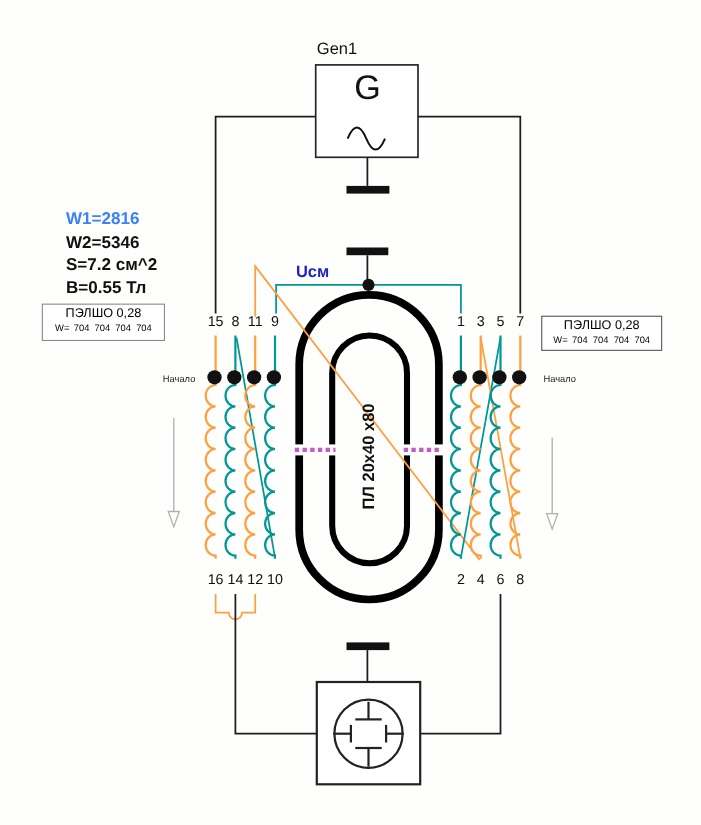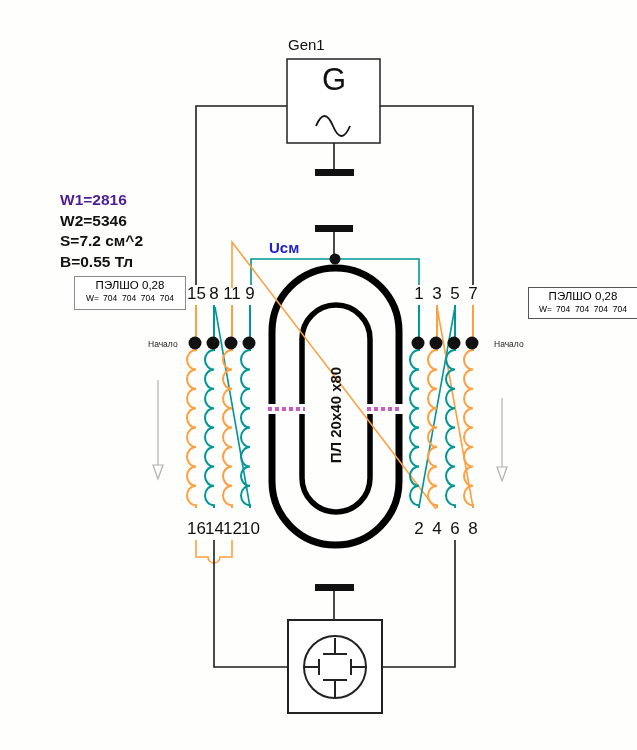--- a/index.html
+++ b/index.html
@@ -7,33 +7,33 @@
     width:637px;height:750px;position:relative;background:#fefefd;
     font-family:"Liberation Sans", sans-serif;overflow:hidden;
   }
   .abs{position:absolute;}
   #diagram-svg{position:absolute;left:0;top:0;z-index:1;}
   .txt{position:absolute;z-index:2;color:#111;}
   .gen-name{left:288px;top:36px;font-size:15px;}
   .g-sym{left:304px;top:62px;width:60px;text-align:center;font-size:31px;}
   .ucm{left:269px;top:220px;font-size:15px;font-weight:bold;margin-top:19px;}
   .info{left:60px;top:190px;font-size:15.5px;font-weight:bold;line-height:20.5px;white-space:nowrap;}
-  .info .l1{color:#4c1d95;}
-  .specbox{border:1px solid #8a8a8a;background:#fff;text-align:center;z-index:2;margin-left:36px;}
+  .info .l1{color:#3b82f6;}
+  .specbox{border:1px solid #8a8a8a;background:#fff;text-align:center;z-index:2;}
   .specbox .t{font-size:11.5px;margin-top:2px;}
   .specbox .v{font-size:8.5px;margin-top:2px;white-space:pre;}
   .specbox .v .wl{margin-right:4px;}
   .spec-left{left:38px;top:276px;width:110px;height:32px;}
   .spec-right{left:492px;top:287px;width:108px;height:30px;border-color:#555;}
   .nachalo{font-size:8.5px;color:#222;}
   .nach-l{left:148px;top:339px;}
   .nach-r{left:494px;top:339px;}
   .core-label{left:256px;top:406px;width:160px;height:18px;text-align:center;
     font-size:15px;font-weight:bold;transform:rotate(-90deg);white-space:pre;}
-  .term{width:18px;text-align:center;font-size:17px;}
+  .term{width:18px;text-align:center;font-size:13px;}
   .row-top{top:284px;}
   .row-bot{top:519px;}
 </style>
 </head>
 <body>
 
 <svg id="diagram-svg" width="637" height="750" viewBox="0 0 637 750">
 
   <g>
     <rect x="272" y="268" width="127" height="277" rx="63.5" fill="none" stroke="#000" stroke-width="7"></rect>

